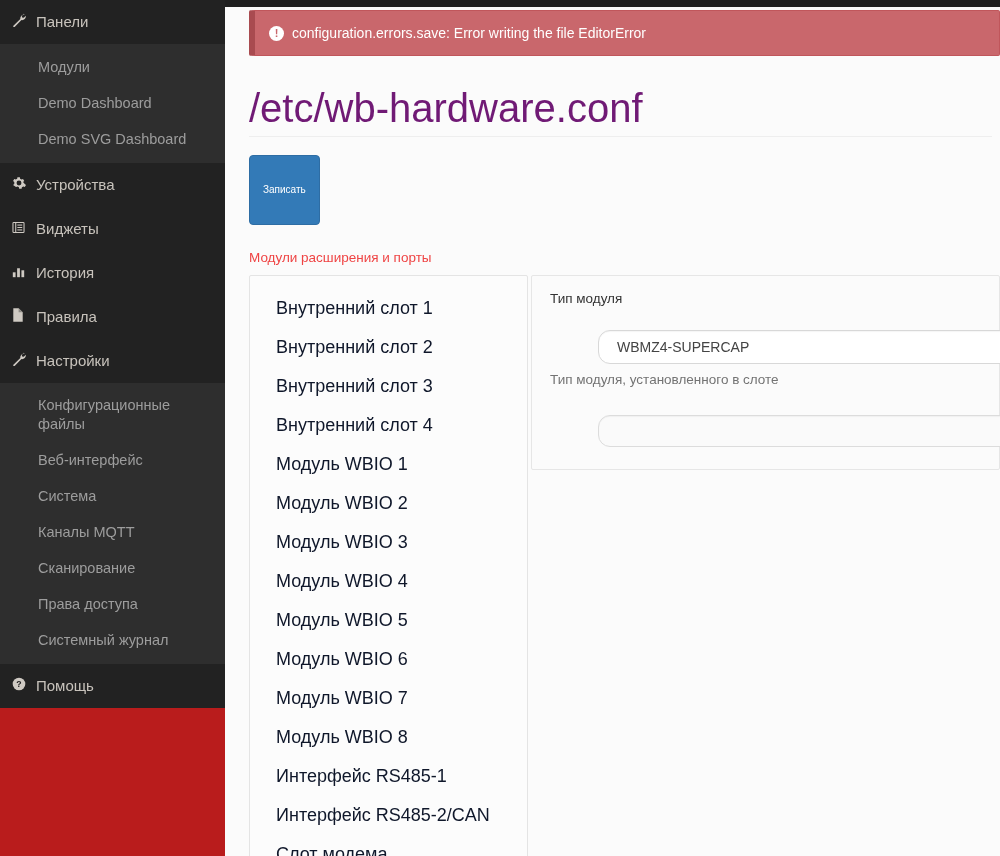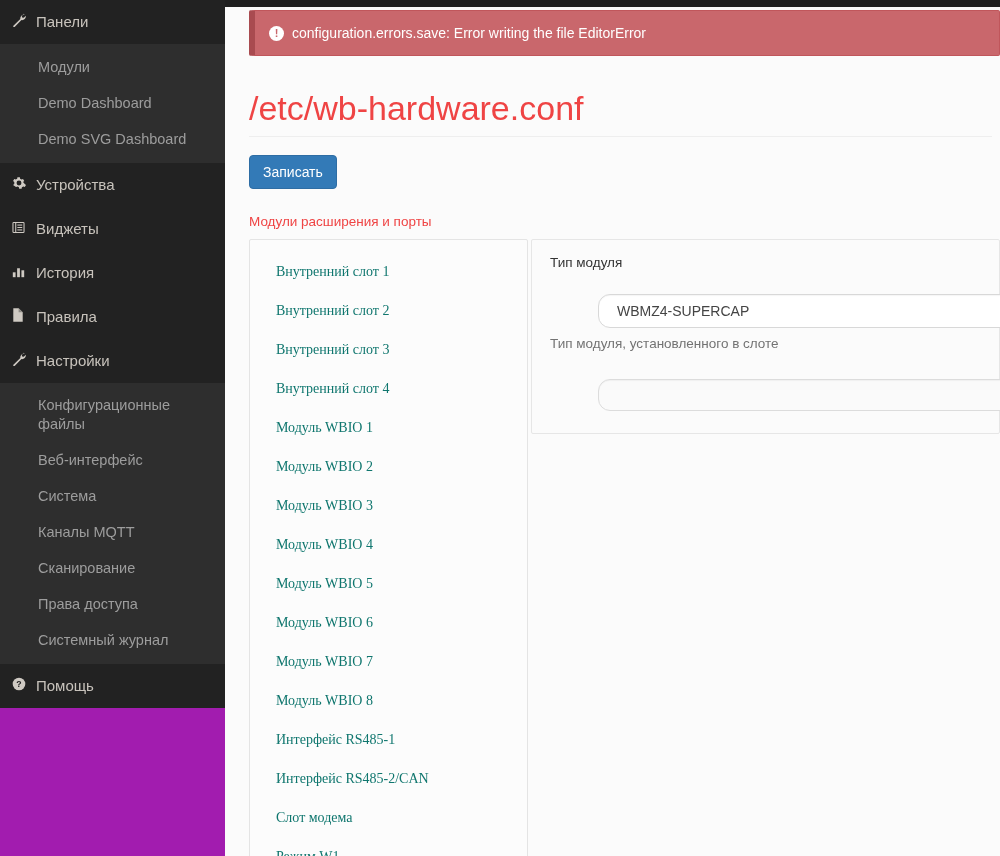--- a/index.html
+++ b/index.html
@@ -9,21 +9,21 @@
     background: #fbfbfb;
     font-family: "Liberation Sans", sans-serif;
     font-size: 14px;
     color: #333;
   }
   .app { display: flex; width: 1000px; height: 856px; }
 
   
   .sidebar {
     width: 225px; min-width: 225px; height: 856px;
-    background: #a21caf;
+    background: #b91c1c;
     overflow: hidden;
     position: relative;
   }
   .nav-top {
     display: block;
     padding: 12px 15px 12px 12px;
     color: #c8c3bc;
     font-size: 15px;
     line-height: 20px;
     background: #222222;
@@ -90,39 +90,39 @@
     color: #c9676c;
     font-size: 11px;
     font-weight: bold;
     line-height: 15px;
     text-align: center;
     margin-right: 8px;
     flex: 0 0 auto;
   }
 
   h1.page-title {
-    font-size: 34px;
+    font-size: 40px;
     font-weight: normal;
-    color: #ef4444;
+    color: #701a75;
     margin-top: 34px;
     line-height: 36px;
     padding-bottom: 10px;
     border-bottom: 1px solid #eeeeee;
     margin-right: 8px;
   }
 
   .btn-primary {
     display: inline-block;
     margin-top: 18px;
     background: #337ab7;
     border: 1px solid #2e6da4;
     color: #ffffff;
-    font-size: 14px;
-    line-height: 20px;
-    padding: 6px 13px;
+    font-size: 10px;
+    line-height: 20px;
+    padding: 24px 13px;
     border-radius: 4px;
     font-family: "Liberation Sans", sans-serif;
     cursor: pointer;
   }
 
   .section-label {
     margin-top: 24px;
     font-size: 13.5px;
     color: #ef4444;
     line-height: 18px;
@@ -137,27 +137,26 @@
   .list-panel {
     width: 279px;
     min-width: 279px;
     border: 1px solid #e4e4e4;
     background: #fcfcfc;
     padding: 12px 0 14px 0;
     border-radius: 2px;
   }
   .list-item {
     display: block;
-    color: #0f766e;
-    font-size: 14px;
+    color: #0f172a;
+    font-size: 18px;
     line-height: 20px;
     padding: 10px 10px 9px 26px;
     text-decoration: none;
     white-space: nowrap;
-    font-family: Liberation Serif, serif;
   }
 
   .detail-panel {
     flex: 1;
     margin-left: 3px;
     border: 1px solid #e6e6e6;
     background: #fbfbfb;
     border-radius: 2px;
     padding: 14px 16px 22px 18px;
     min-height: 182px;

